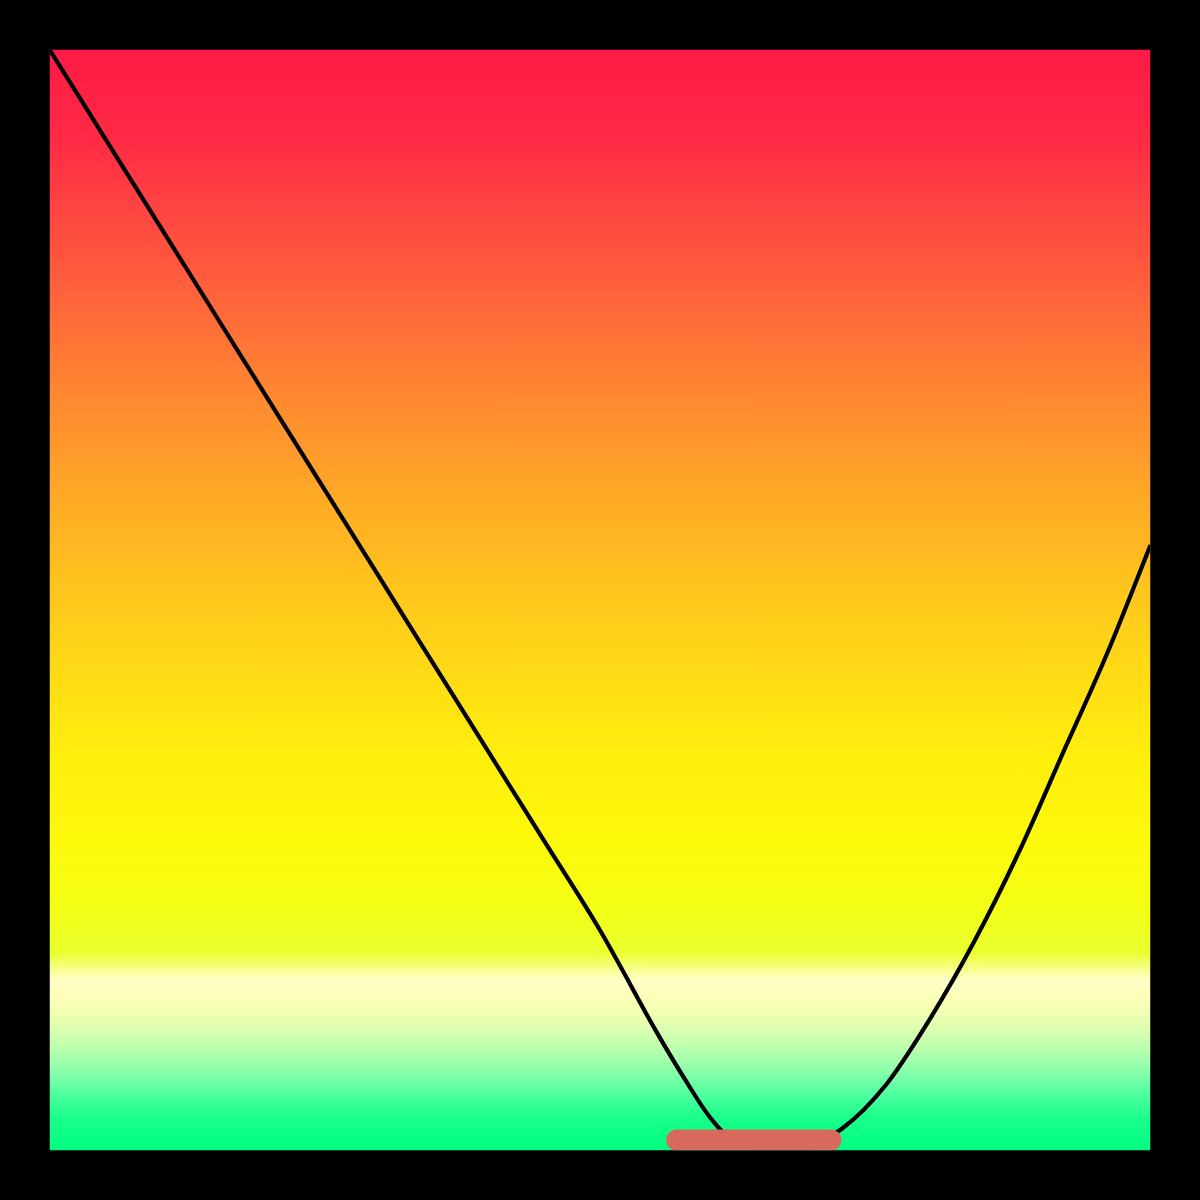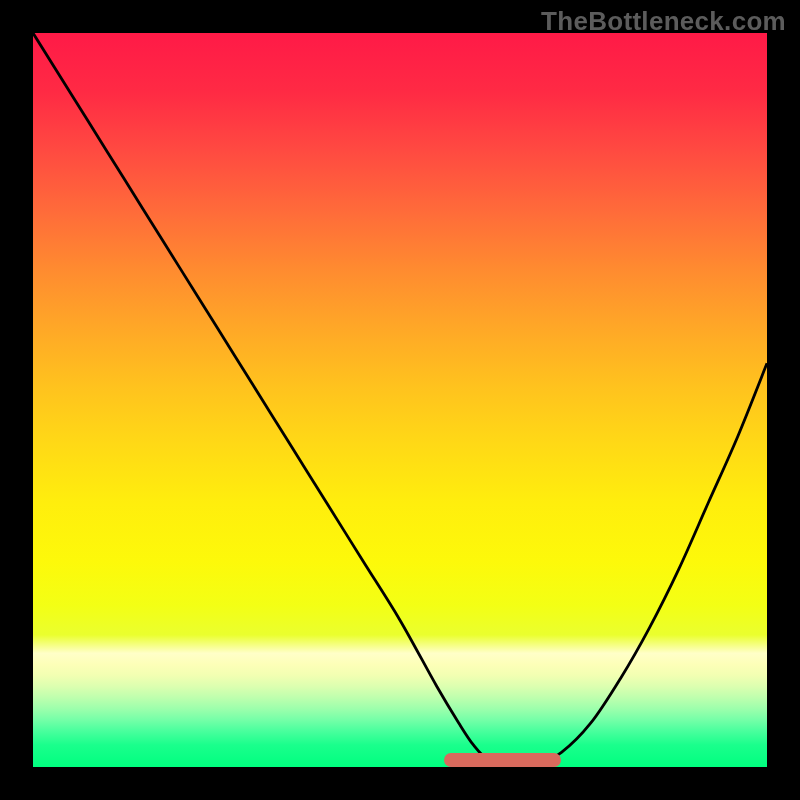--- a/index.html
+++ b/index.html
@@ -84,21 +84,20 @@
     height: 100%;
     background: #d86a5d;
     border-radius: 7px;
   }
 </style>
 </head>
 <body>
 
 <div class="frame">
 
-  <div class="watermark">TheBottleneck.com</div>
 
   <div class="plot">
     <div class="gradient-main"></div>
 
     <svg class="curve" viewBox="0 0 734 734" preserveAspectRatio="none">
       <path id="curve-path" fill="none" stroke-width="2.8" stroke="#000000" d="M 0.00 0.00 C 6.12 9.79, 24.47 39.15, 36.70 58.72 C 48.93 78.29, 61.17 97.87, 73.40 117.44 C 85.63 137.01, 97.87 156.59, 110.10 176.16 C 122.33 195.73, 134.57 215.31, 146.80 234.88 C 159.03 254.45, 171.27 274.03, 183.50 293.60 C 195.73 313.17, 207.97 332.75, 220.20 352.32 C 232.43 371.89, 244.67 391.47, 256.90 411.04 C 269.13 430.61, 281.37 450.19, 293.60 469.76 C 305.83 489.33, 318.07 508.91, 330.30 528.48 C 342.53 548.05, 354.77 566.40, 367.00 587.20 C 379.23 608.00, 393.91 636.13, 403.70 653.26 C 413.49 670.39, 419.60 680.17, 425.72 689.96 C 431.84 699.75, 435.51 705.86, 440.40 711.98 C 445.29 718.10, 448.96 722.99, 455.08 726.66 C 461.20 730.33, 469.76 732.78, 477.10 734.00 C 484.44 735.22, 490.56 736.45, 499.12 734.00 C 507.68 731.55, 518.69 726.66, 528.48 719.32 C 538.27 711.98, 548.05 702.19, 557.84 689.96 C 567.63 677.73, 577.41 661.82, 587.20 645.92 C 596.99 630.02, 606.77 612.89, 616.56 594.54 C 626.35 576.19, 636.13 556.62, 645.92 535.82 C 655.71 515.02, 665.49 491.78, 675.28 469.76 C 685.07 447.74, 694.85 426.94, 704.64 403.70 C 714.43 380.46, 729.11 342.53, 734.00 330.30"></path>
     </svg>
 
     <div class="bottom-band">
       <div class="seg" id="band-seg" style="background: rgb(216, 106, 93); left: 56%; width: 16%;"></div>

